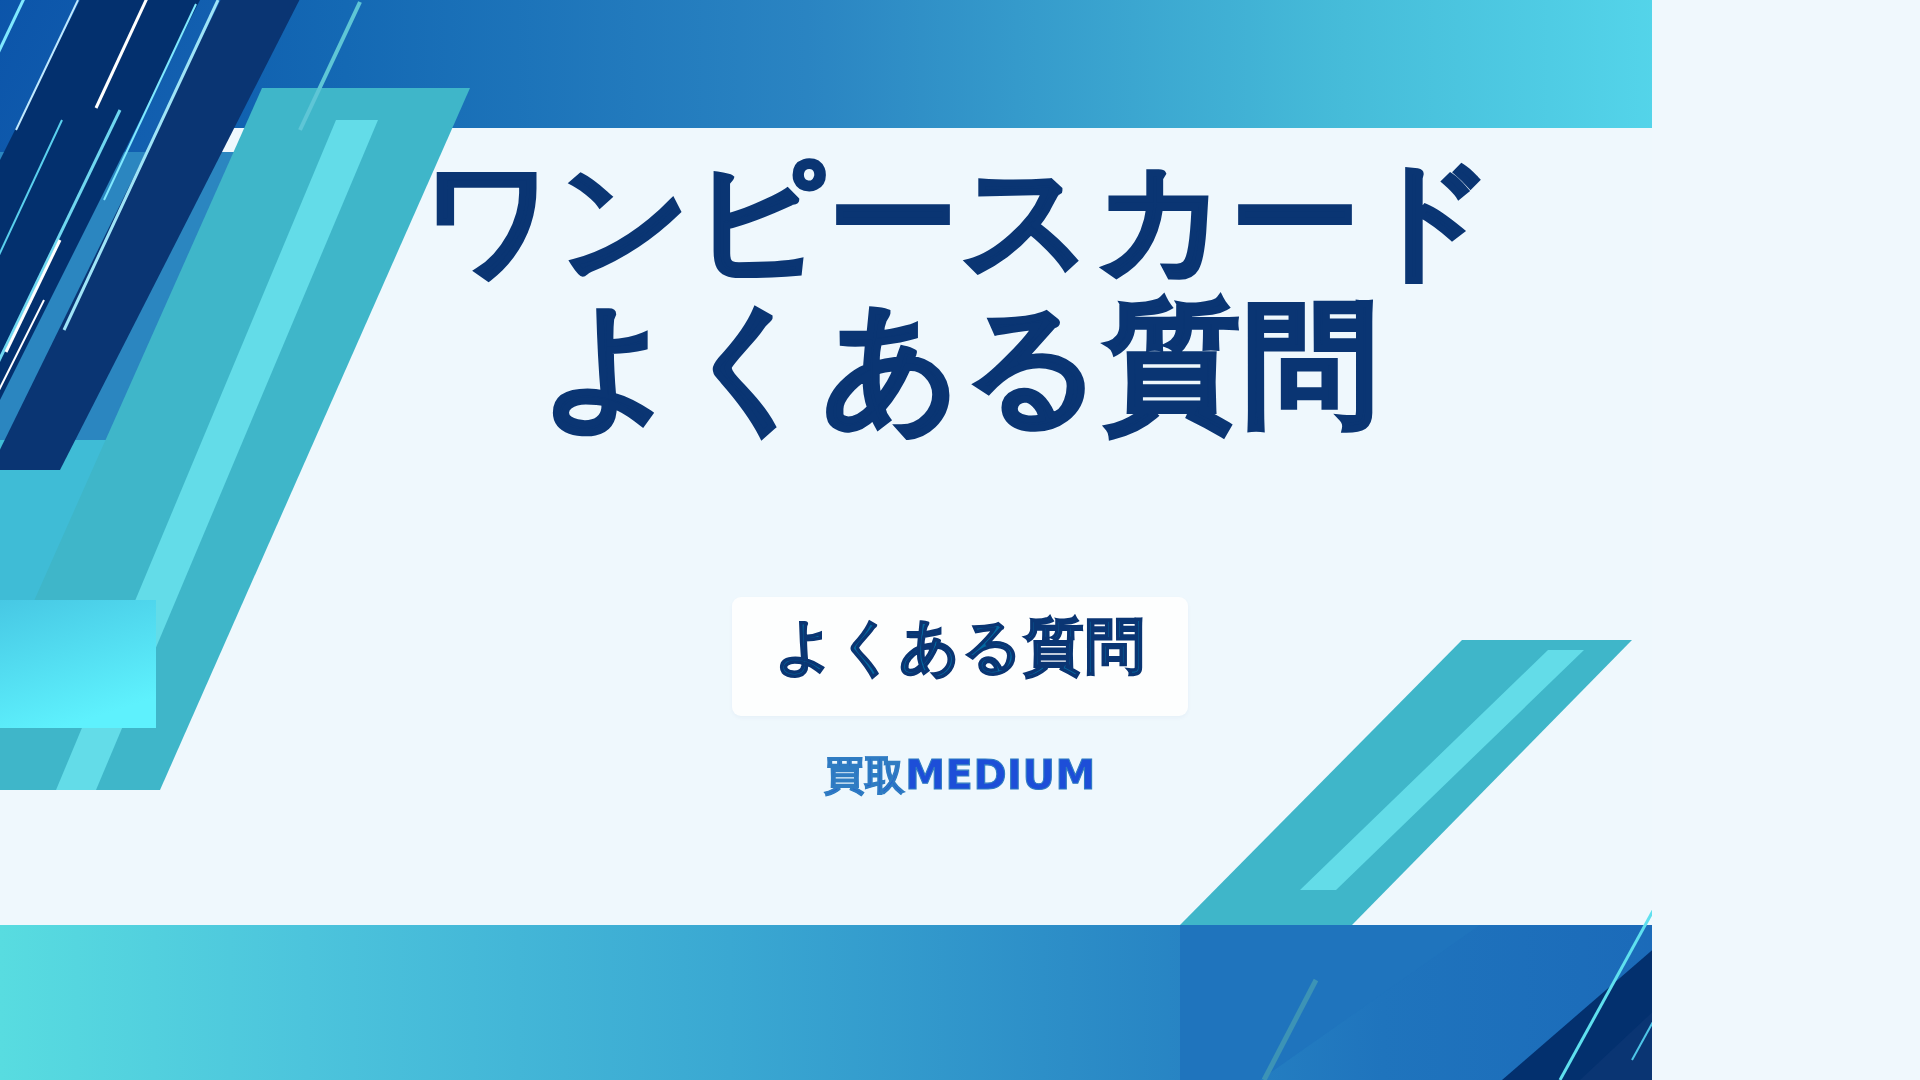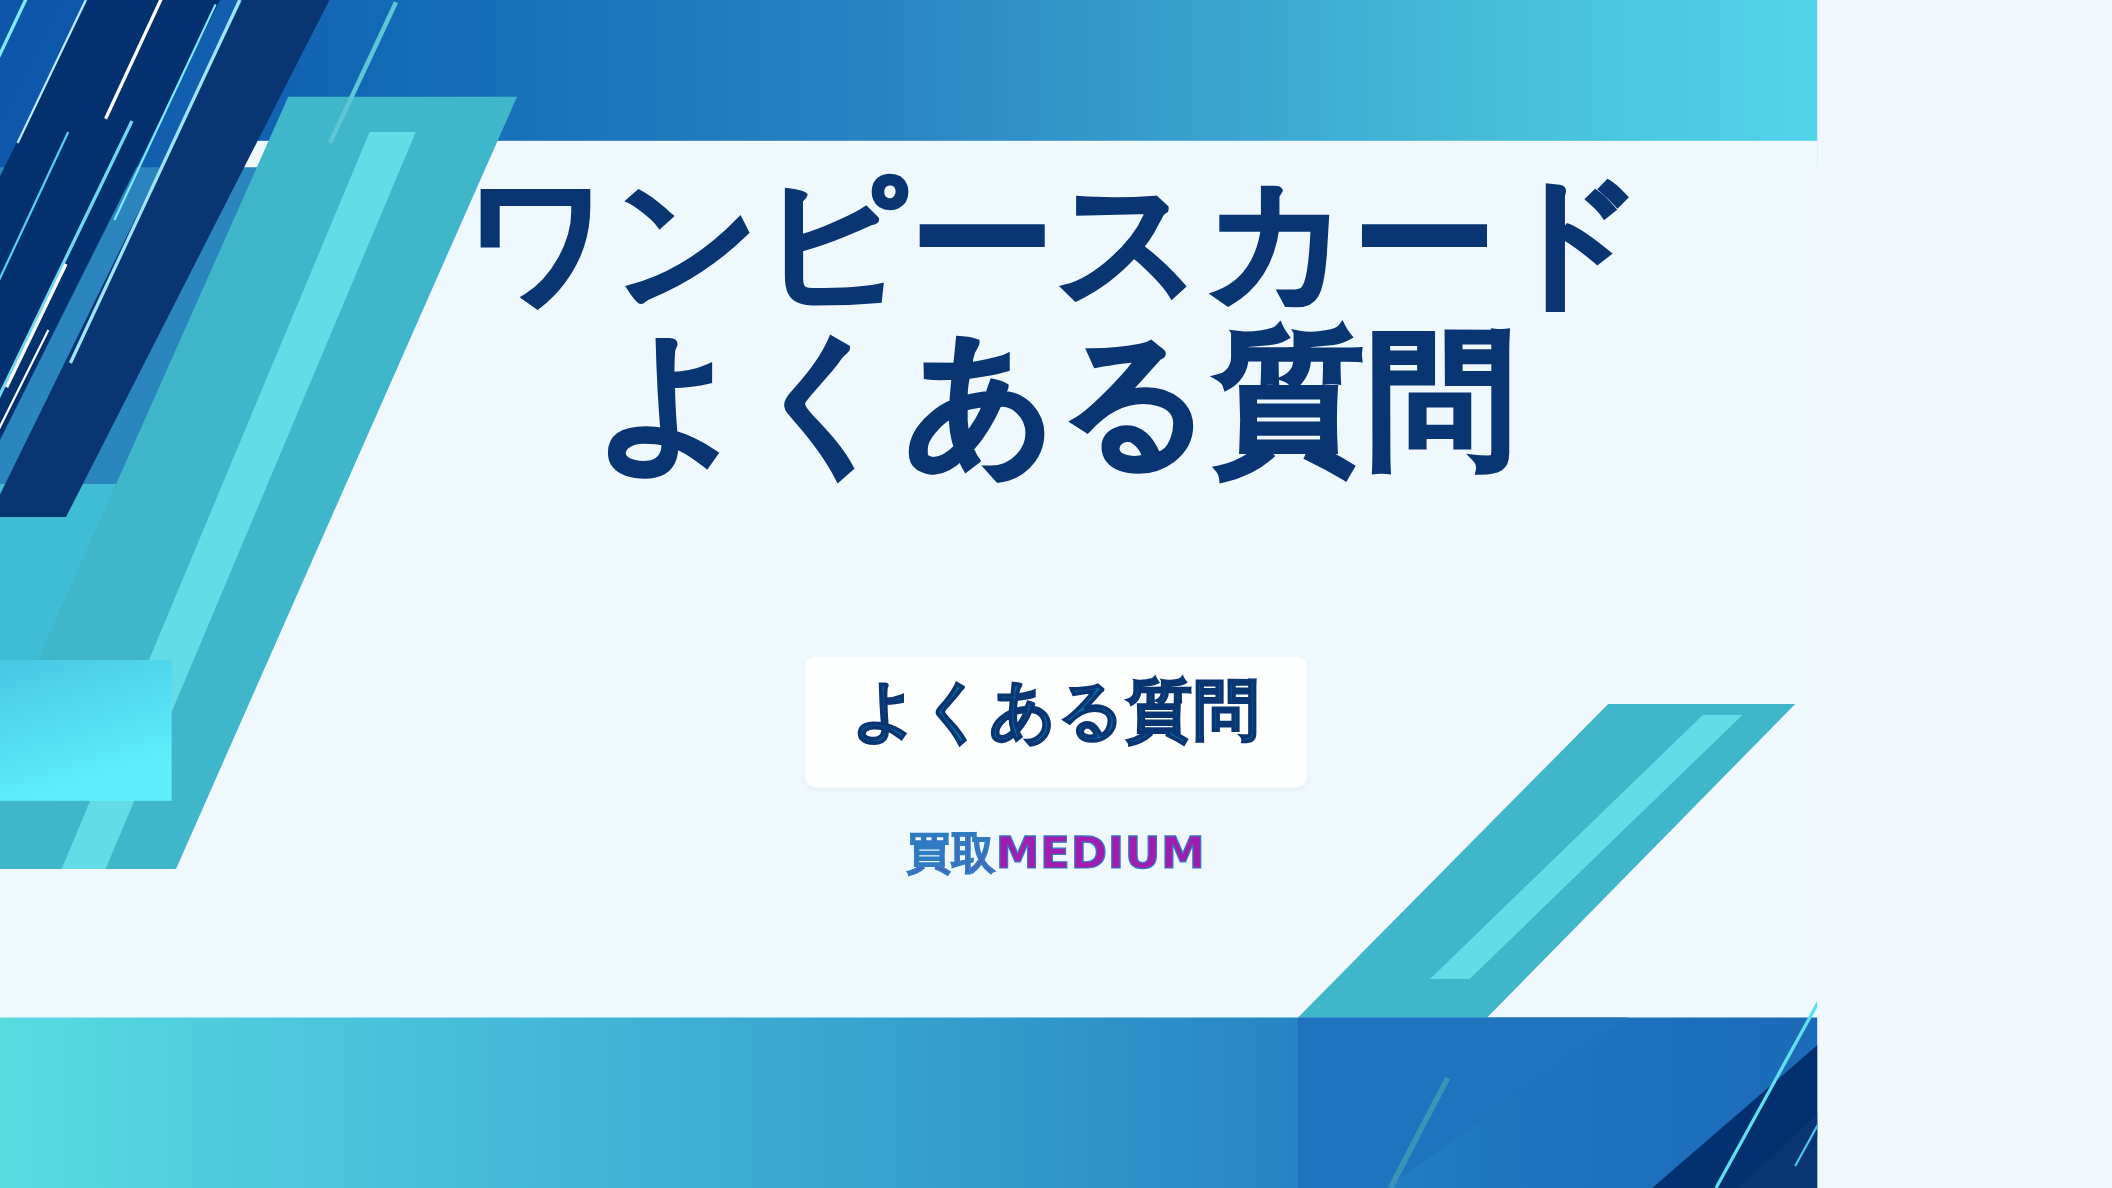--- a/index.html
+++ b/index.html
@@ -57,21 +57,21 @@
     line-height:1.25;
     letter-spacing:1px;
     -webkit-text-stroke:1.6px #0a3573;
     box-shadow:0 2px 4px rgba(10,53,115,.04);
   }
 
   
   .logo-row{position:absolute;left:0;top:748px;width:1920px;text-align:center;z-index:21;}
   .logo{
     display:inline-block;
-    color:#a21caf;
+    color:#1d4ed8;
     font-family:"DejaVu Sans","Liberation Sans",sans-serif;
     font-weight:700;
     font-size:40px;
     letter-spacing:.5px;
     -webkit-text-stroke:1.1px #2f7cc2;
   }
 </style>
 </head>
 <body>
 

